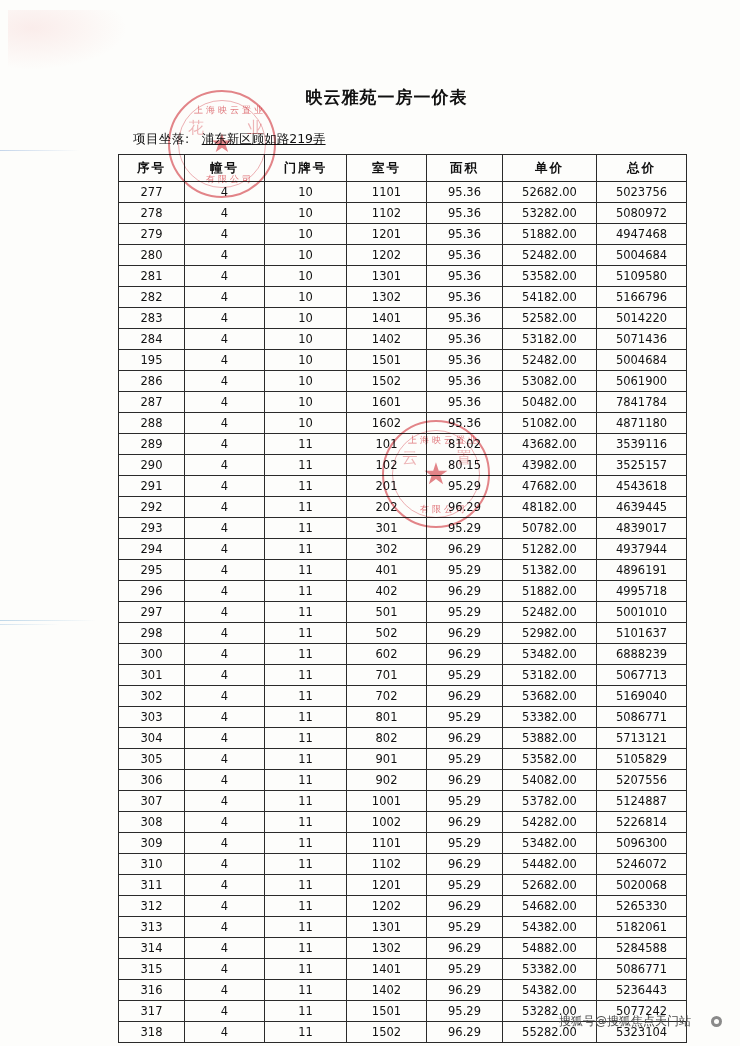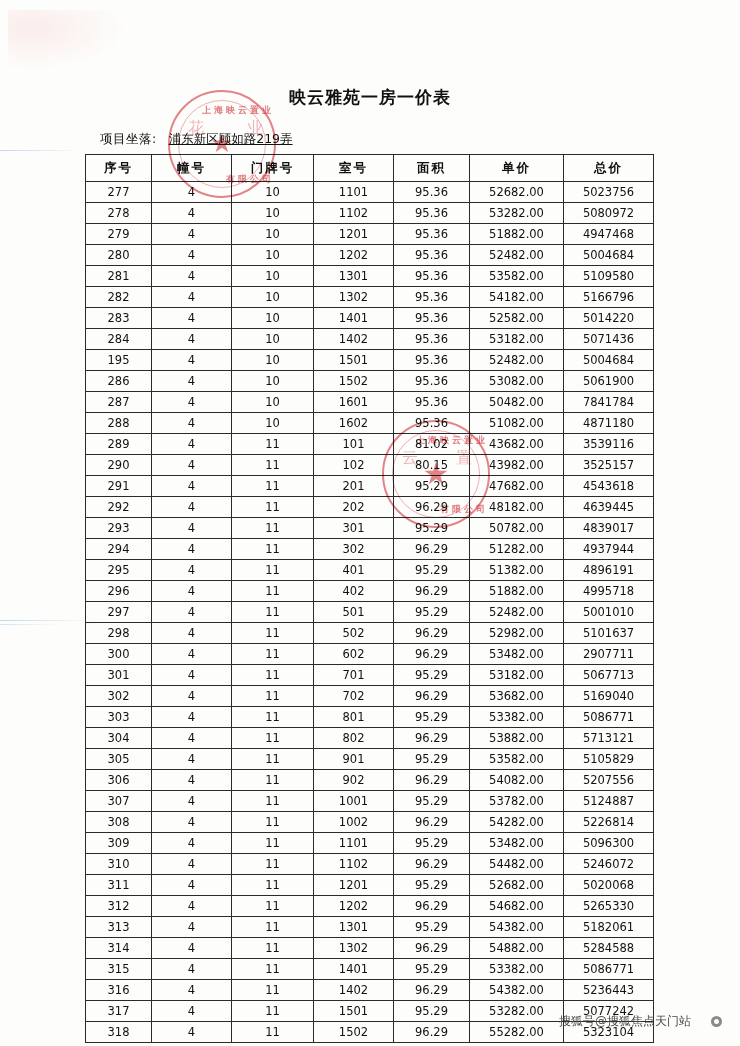--- a/index.html
+++ b/index.html
@@ -37,20 +37,21 @@
   .blotch-line3 {
     left: 0; top: 624px; width: 60px; height: 1px;
     background: linear-gradient(to right, rgba(160,195,225,0.45), rgba(255,255,255,0));
   }
 
   .page {
     position: relative;
     width: 740px;
     height: 1046px;
     box-sizing: border-box;
+    padding-left: 33px;
   }
 
   .doc-title {
     text-align: center;
     font-size: 17px;
     font-weight: bold;
     letter-spacing: 1px;
     margin: 0;
     padding-top: 86px;
     font-family: "DejaVu Serif", serif;
@@ -119,25 +120,24 @@
     left: 50%;
     top: 50%;
     transform: translate(-50%, -50%);
     font-size: 30px;
     line-height: 1;
     color: rgba(206,32,42,0.55);
   }
   .seal .seal-text {
     position: absolute;
     left: 16px; right: 0;
-    text-align: right;
+    text-align: center;
     font-size: 9px;
     letter-spacing: 3px;
     font-family: "DejaVu Sans", sans-serif;
-    font-weight: bold;
   }
   .seal .seal-text.top { top: 12px; }
   .seal .seal-text.bot { bottom: 10px; }
 
   #seal-1 { left: 168px; top: 90px; width: 104px; height: 104px; }
   #seal-1 .star { font-size: 26px; }
   #seal-2 { left: 382px; top: 420px; width: 104px; height: 104px; }
 
   .watermark-char {
     position: absolute;
@@ -411,21 +411,21 @@
           <td class="num">52982.00</td>
           <td class="num">5101637</td>
         </tr>
         <tr>
           <td class="num">300</td>
           <td class="num">4</td>
           <td class="num">11</td>
           <td class="num">602</td>
           <td class="num">96.29</td>
           <td class="num">53482.00</td>
-          <td class="num">2907711</td>
+          <td class="num">6888239</td>
         </tr>
         <tr>
           <td class="num">301</td>
           <td class="num">4</td>
           <td class="num">11</td>
           <td class="num">701</td>
           <td class="num">95.29</td>
           <td class="num">53182.00</td>
           <td class="num">5067713</td>
         </tr>

